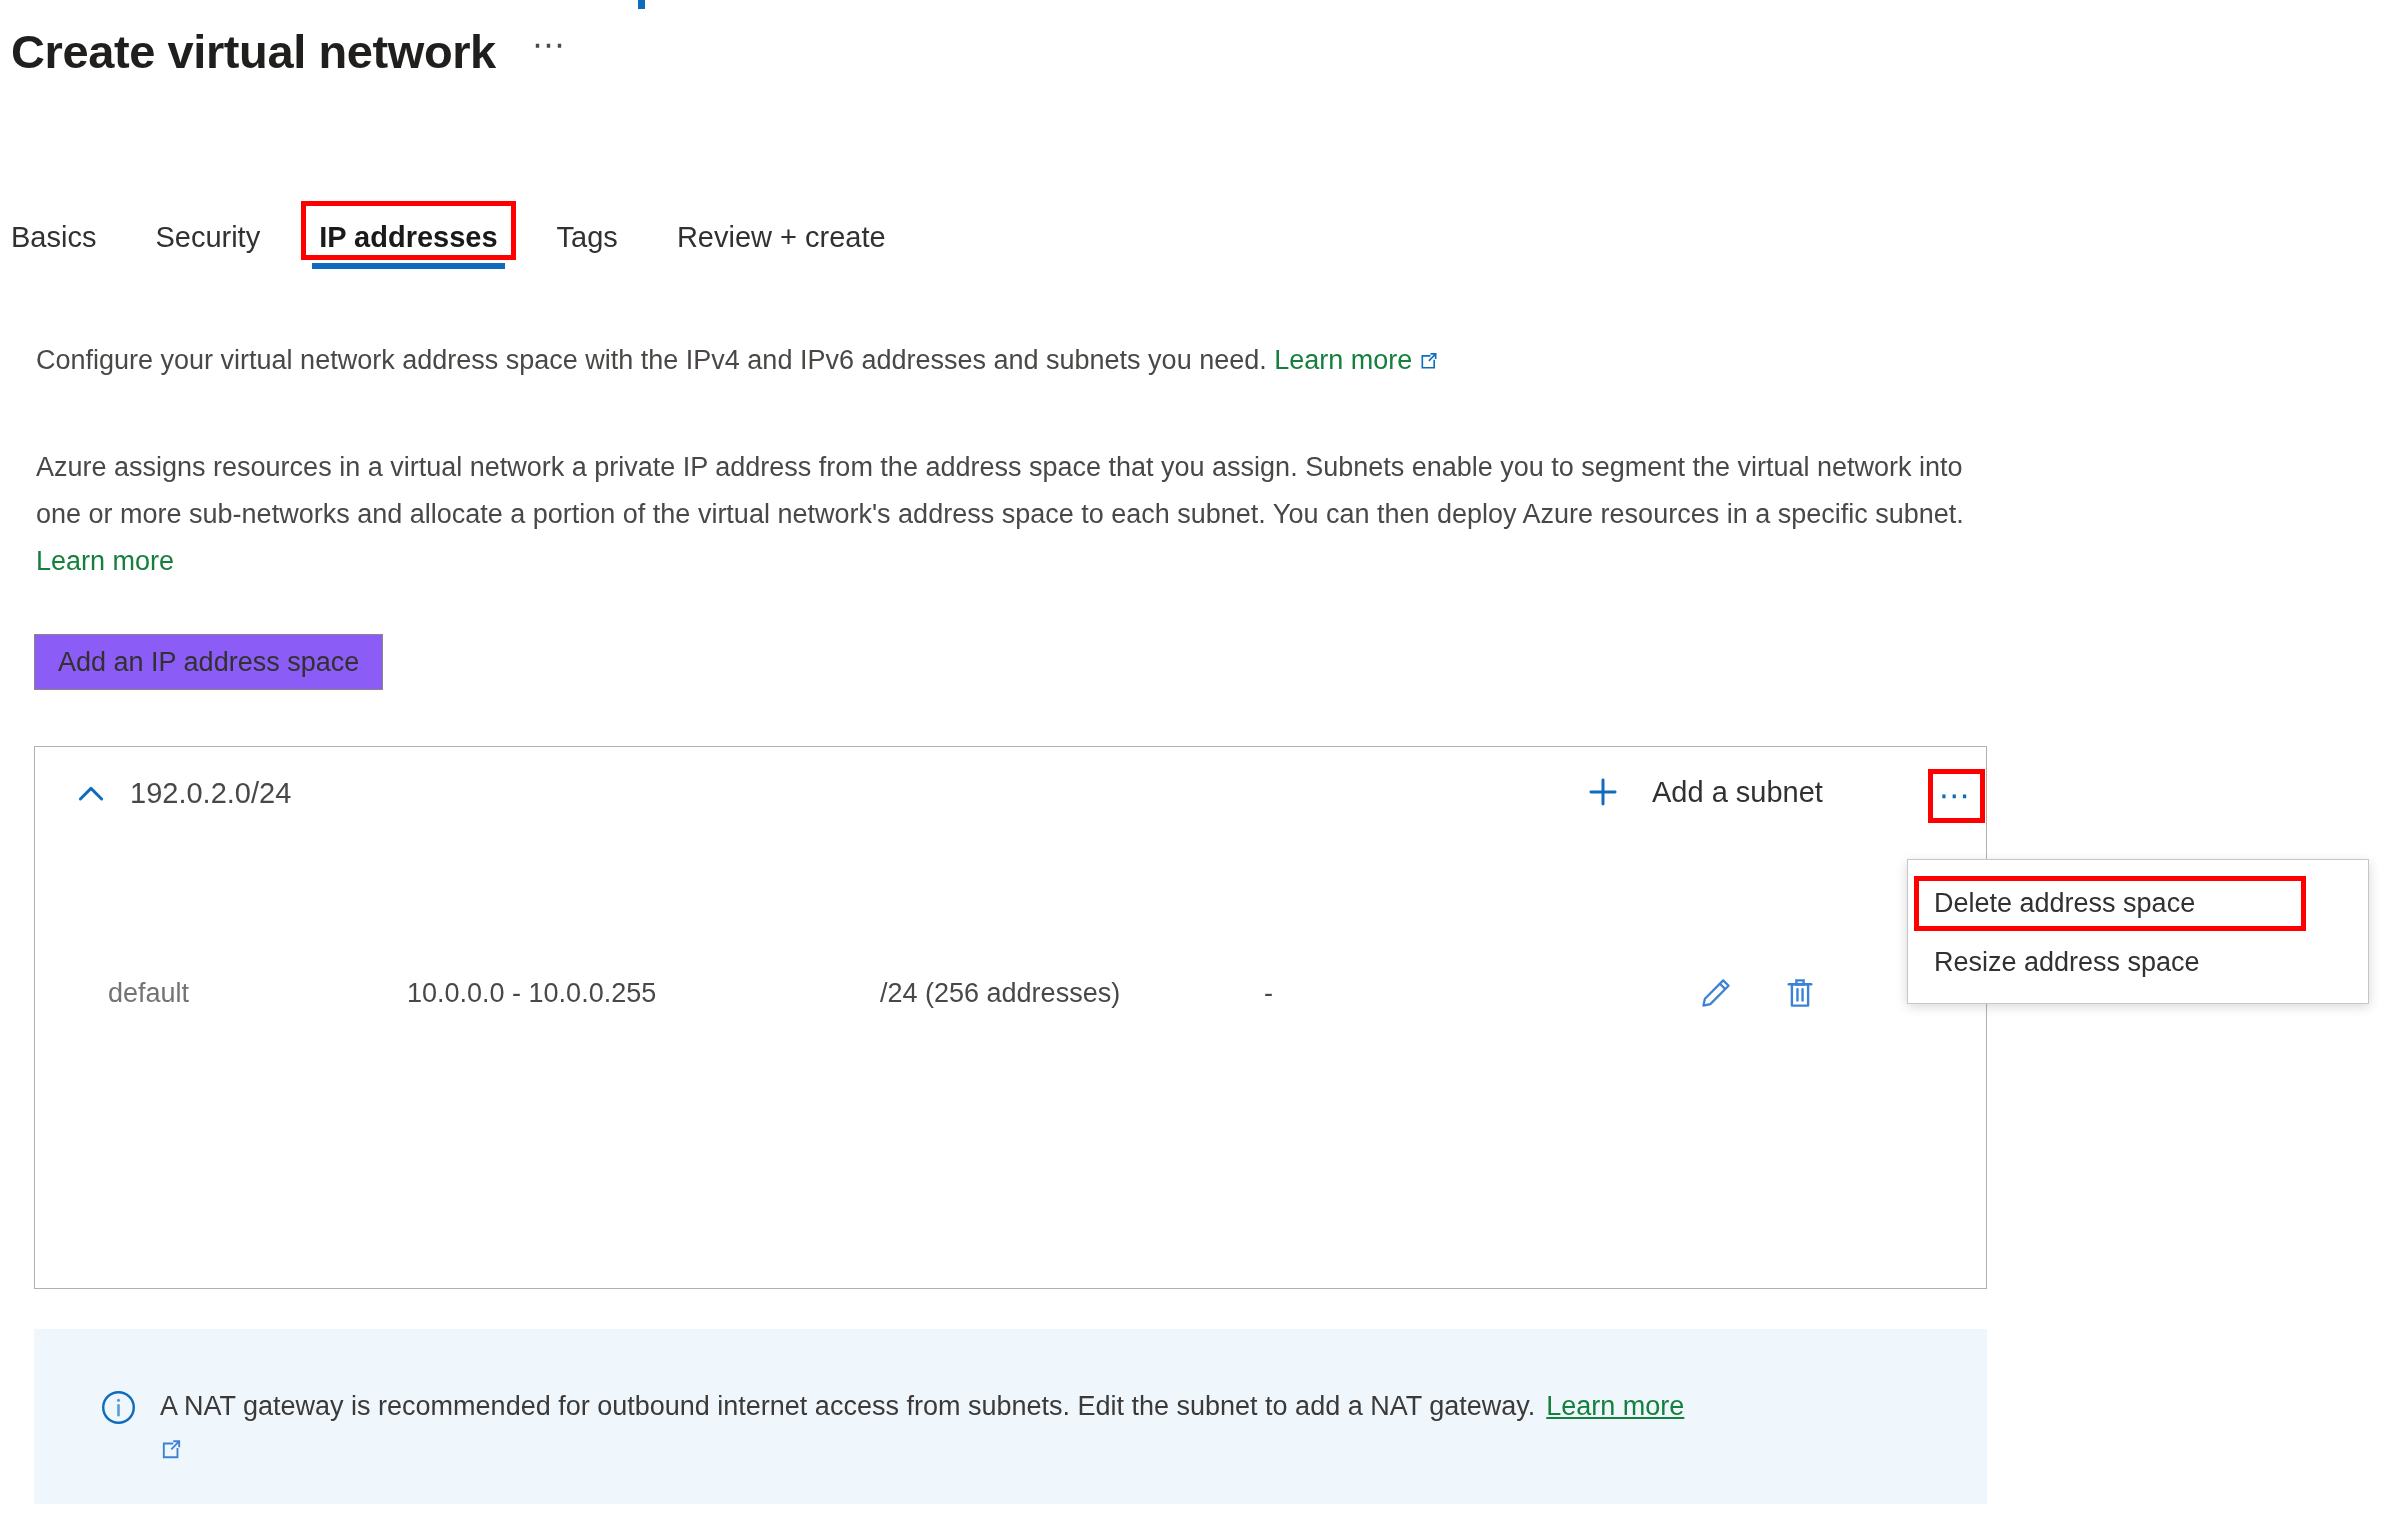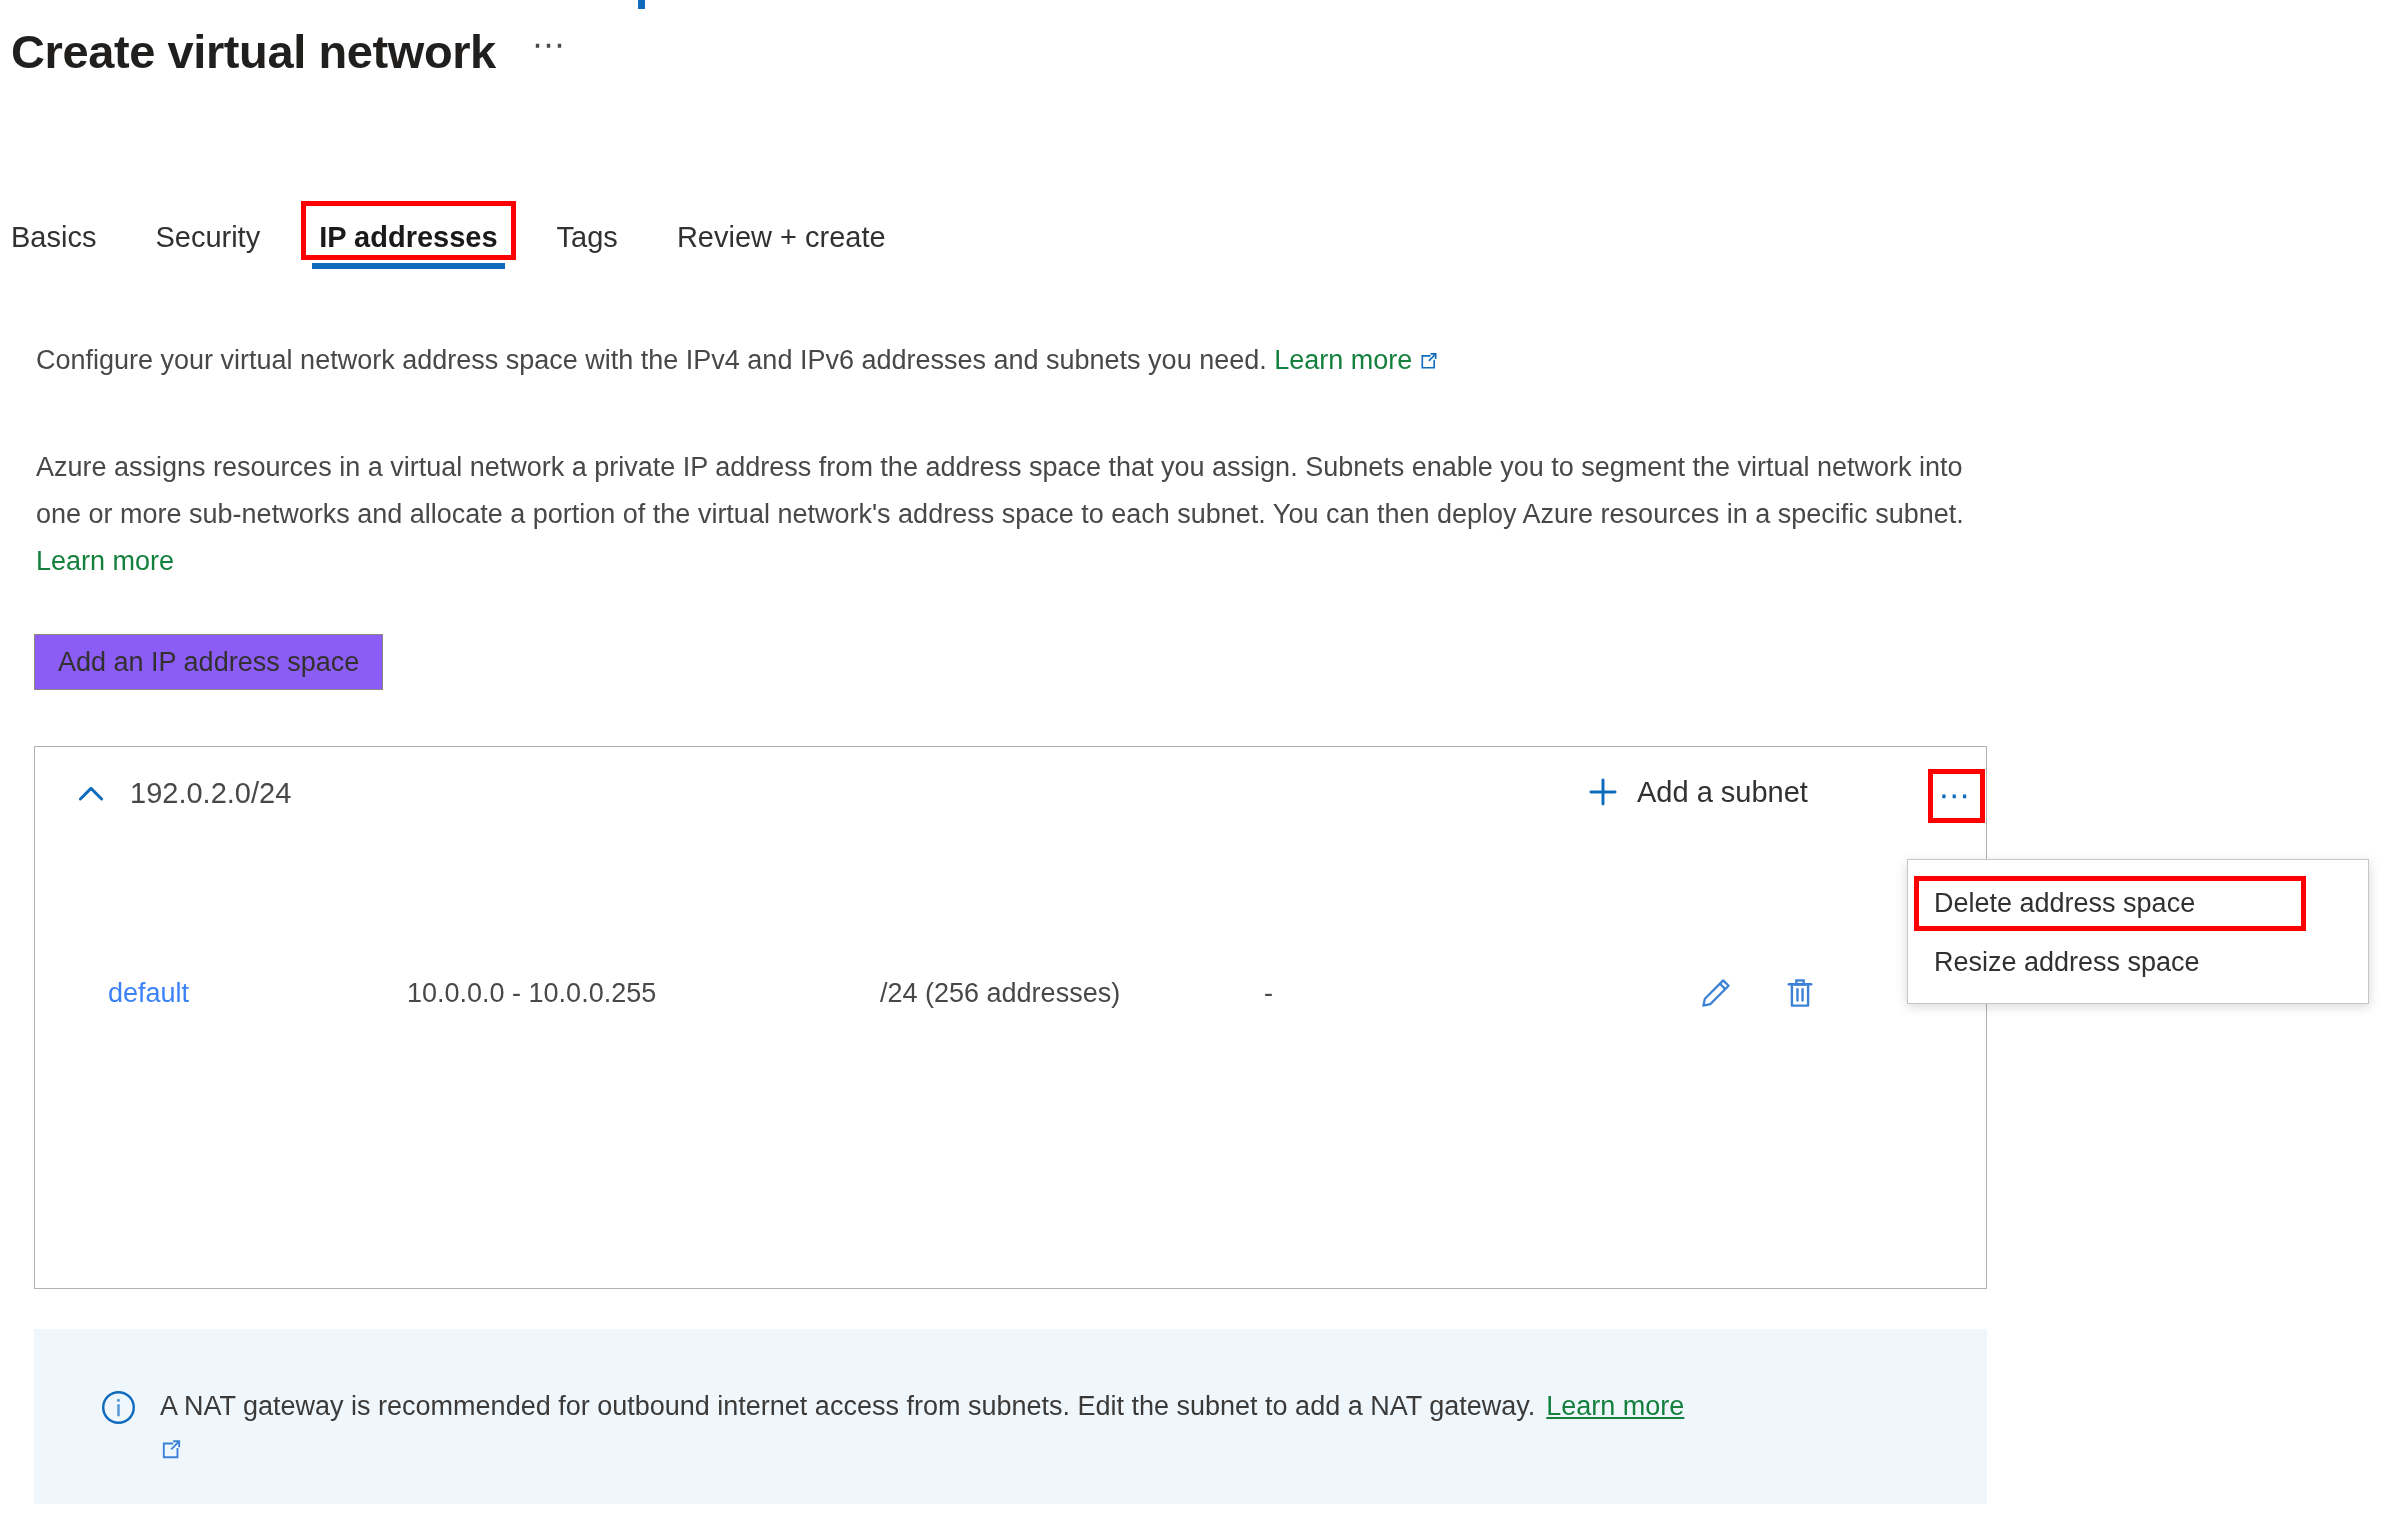--- a/index.html
+++ b/index.html
@@ -188,21 +188,21 @@
   }
   .space-subtitle .tick {
     color: #a19f9d;
   }
   .add-subnet-btn {
     position: absolute;
     left: 1551px;
     top: 28px;
     display: flex;
     align-items: center;
-    gap: 17px;
+    gap: 32px;
     cursor: pointer;
   }
   .plus-icon {
     width: 34px;
     height: 34px;
   }
   .plus-icon svg { display: block; }
   .add-subnet-label {
     font-size: 29px;
     color: #323130;
@@ -292,21 +292,21 @@
   .st-body .c {
     font-size: 27px;
     color: #4a4846;
   }
   .c-subnet { width: 299px; }
   .c-range  { width: 473px; }
   .c-size   { width: 384px; }
   .c-nat    { width: 434px; }
   .c-act    { width: 225px; display: flex; align-items: center; gap: 48px; }
   .subnet-link {
-    color: #3b82f6;
+    color: #737373;
     text-decoration: none;
     font-size: 27px;
     cursor: pointer;
   }
   .icon-btn {
     width: 36px;
     height: 36px;
     cursor: pointer;
   }
   .icon-btn svg { display: block; }

